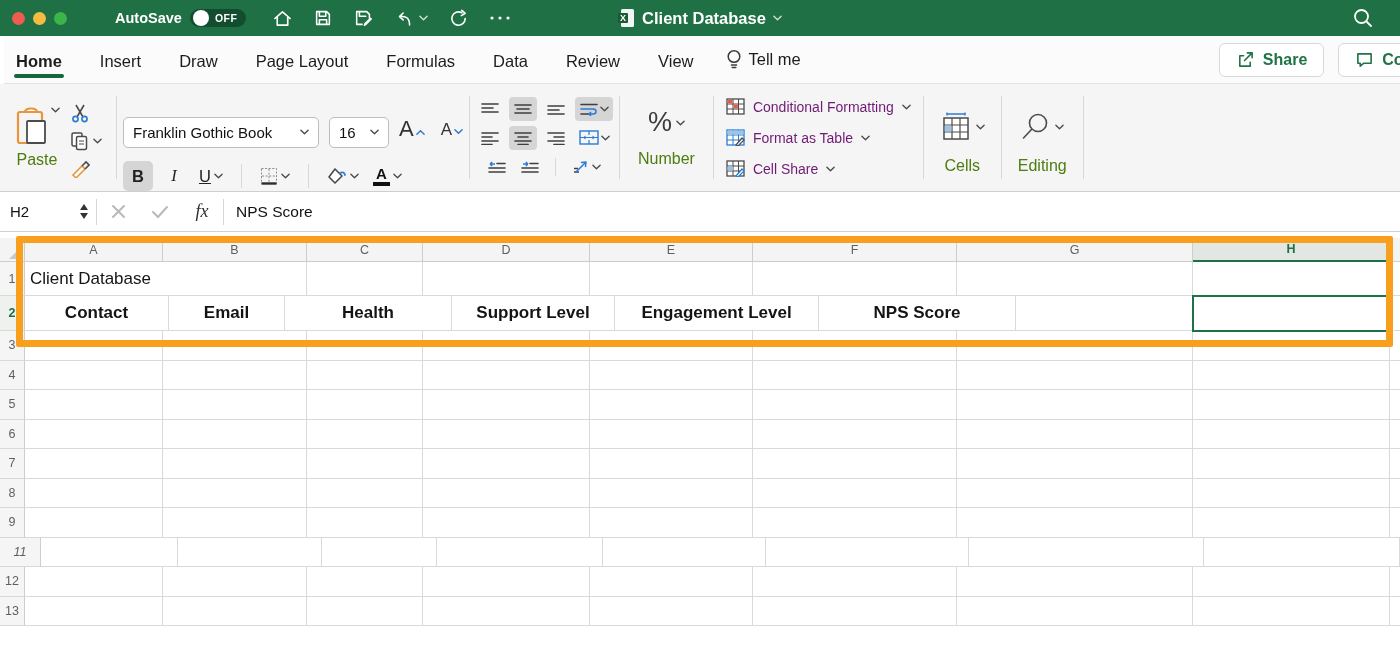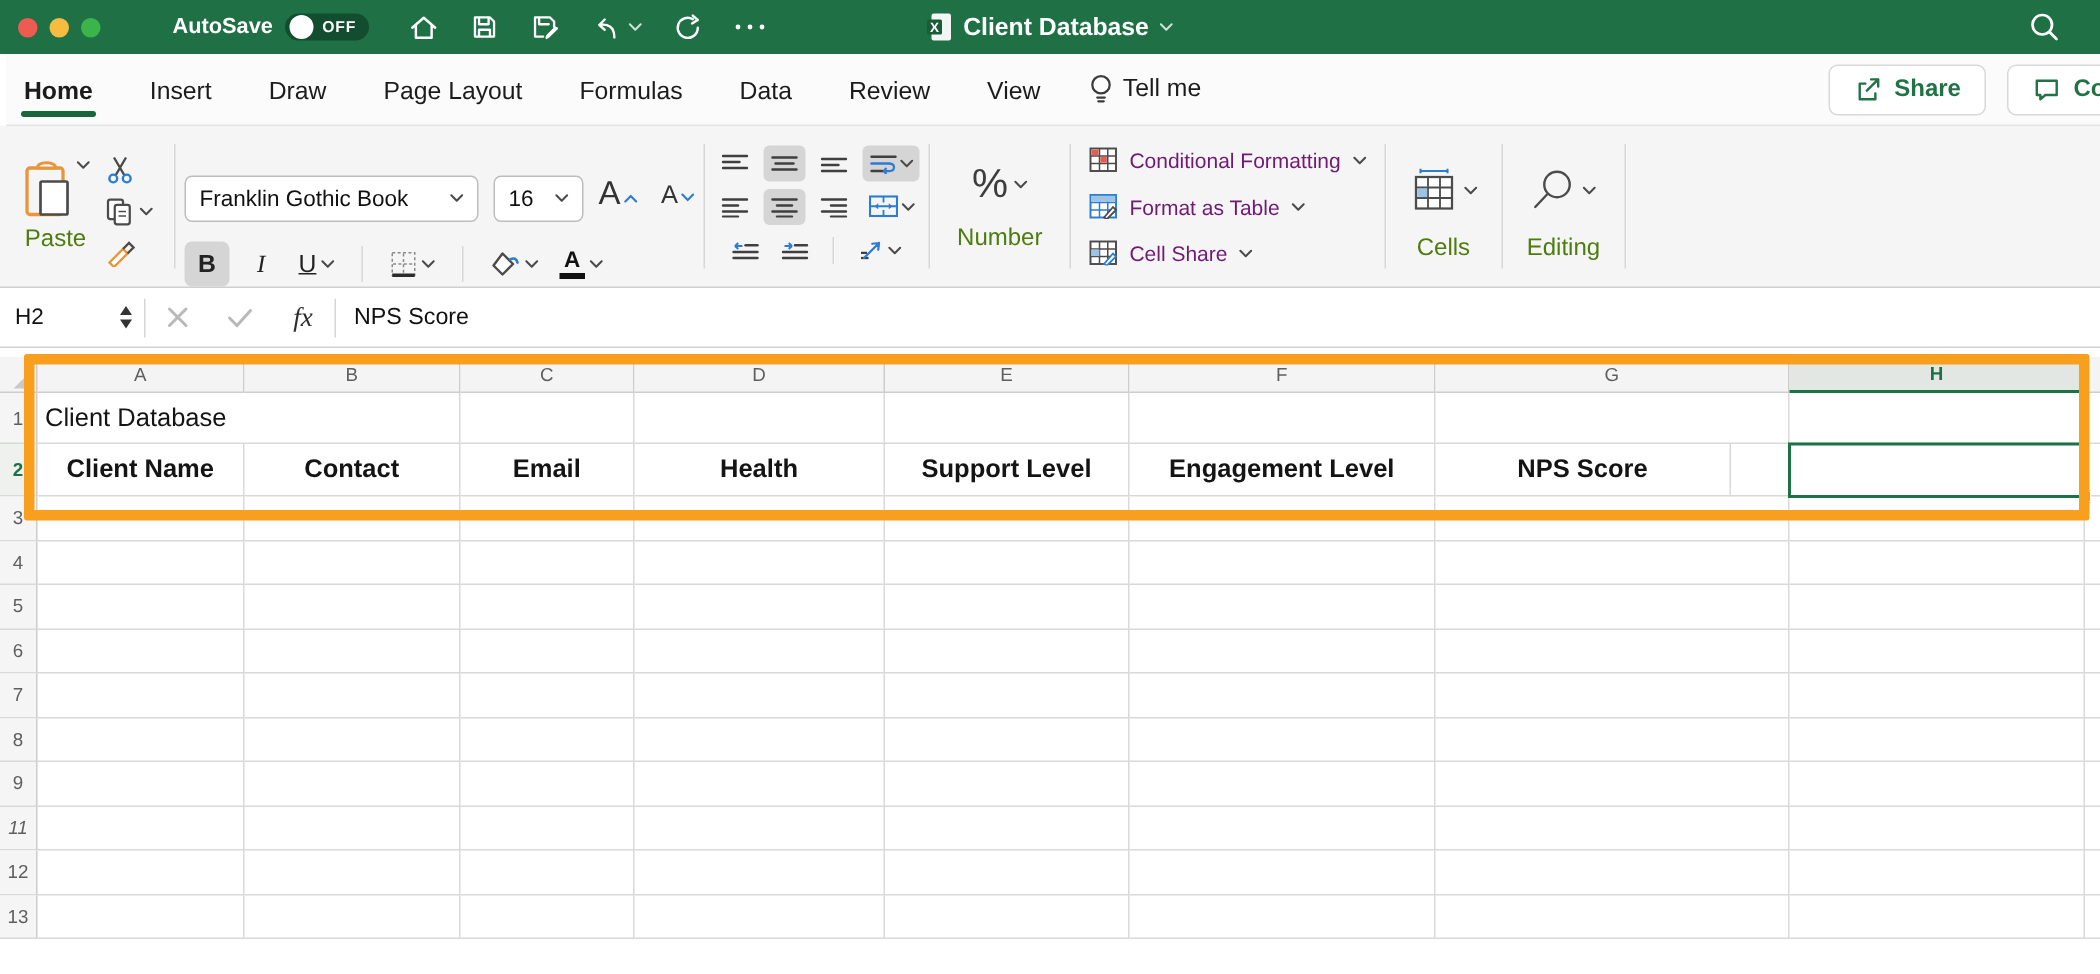--- a/index.html
+++ b/index.html
@@ -599,21 +599,20 @@
         <div class="cell" style="width: 116px;"></div>
         <div class="cell" style="width: 167px;"></div>
         <div class="cell" style="width: 163px;"></div>
         <div class="cell" style="width: 204px;"></div>
         <div class="cell" style="width: 236px;"></div>
         <div class="cell" style="width: 197px;"></div>
         <div class="sliver" style="flex: 1 1 0%;"></div>
       </div>
       <div class="srow" style="height: 35px;">
         <div class="gut selrow" style="width: 25px;">2</div>
-        <div class="cell colhead" style="width: 138px;">Client Name</div>
         <div class="cell colhead" style="width: 144px;">Contact</div>
         <div class="cell colhead" style="width: 116px;">Email</div>
         <div class="cell colhead" style="width: 167px;">Health</div>
         <div class="cell colhead" style="width: 163px;">Support Level</div>
         <div class="cell colhead" style="width: 204px;">Engagement Level</div>
         <div class="cell colhead" style="width: 197px;">NPS Score</div>
         <div class="sliver" style="flex: 1 1 0%;"></div>
       </div>
       <div class="srow" style="height: 29.5px;">
         <div class="gut" style="width: 25px;">3</div>
@@ -693,21 +692,21 @@
         <div class="cell" style="width: 144px;"></div>
         <div class="cell" style="width: 116px;"></div>
         <div class="cell" style="width: 167px;"></div>
         <div class="cell" style="width: 163px;"></div>
         <div class="cell" style="width: 204px;"></div>
         <div class="cell" style="width: 236px;"></div>
         <div class="cell" style="width: 197px;"></div>
         <div class="sliver" style="flex: 1 1 0%;"></div>
       </div>
       <div class="srow" style="height: 29.5px;">
-        <div class="gut" style="width: 25px; font-style: italic;">11</div>
+        <div class="gut" style="width: 41px; font-style: italic;">11</div>
         <div class="cell" style="width: 138px;"></div>
         <div class="cell" style="width: 144px;"></div>
         <div class="cell" style="width: 116px;"></div>
         <div class="cell" style="width: 167px;"></div>
         <div class="cell" style="width: 163px;"></div>
         <div class="cell" style="width: 204px;"></div>
         <div class="cell" style="width: 236px;"></div>
         <div class="cell" style="width: 197px;"></div>
         <div class="sliver" style="flex: 1 1 0%;"></div>
       </div>

